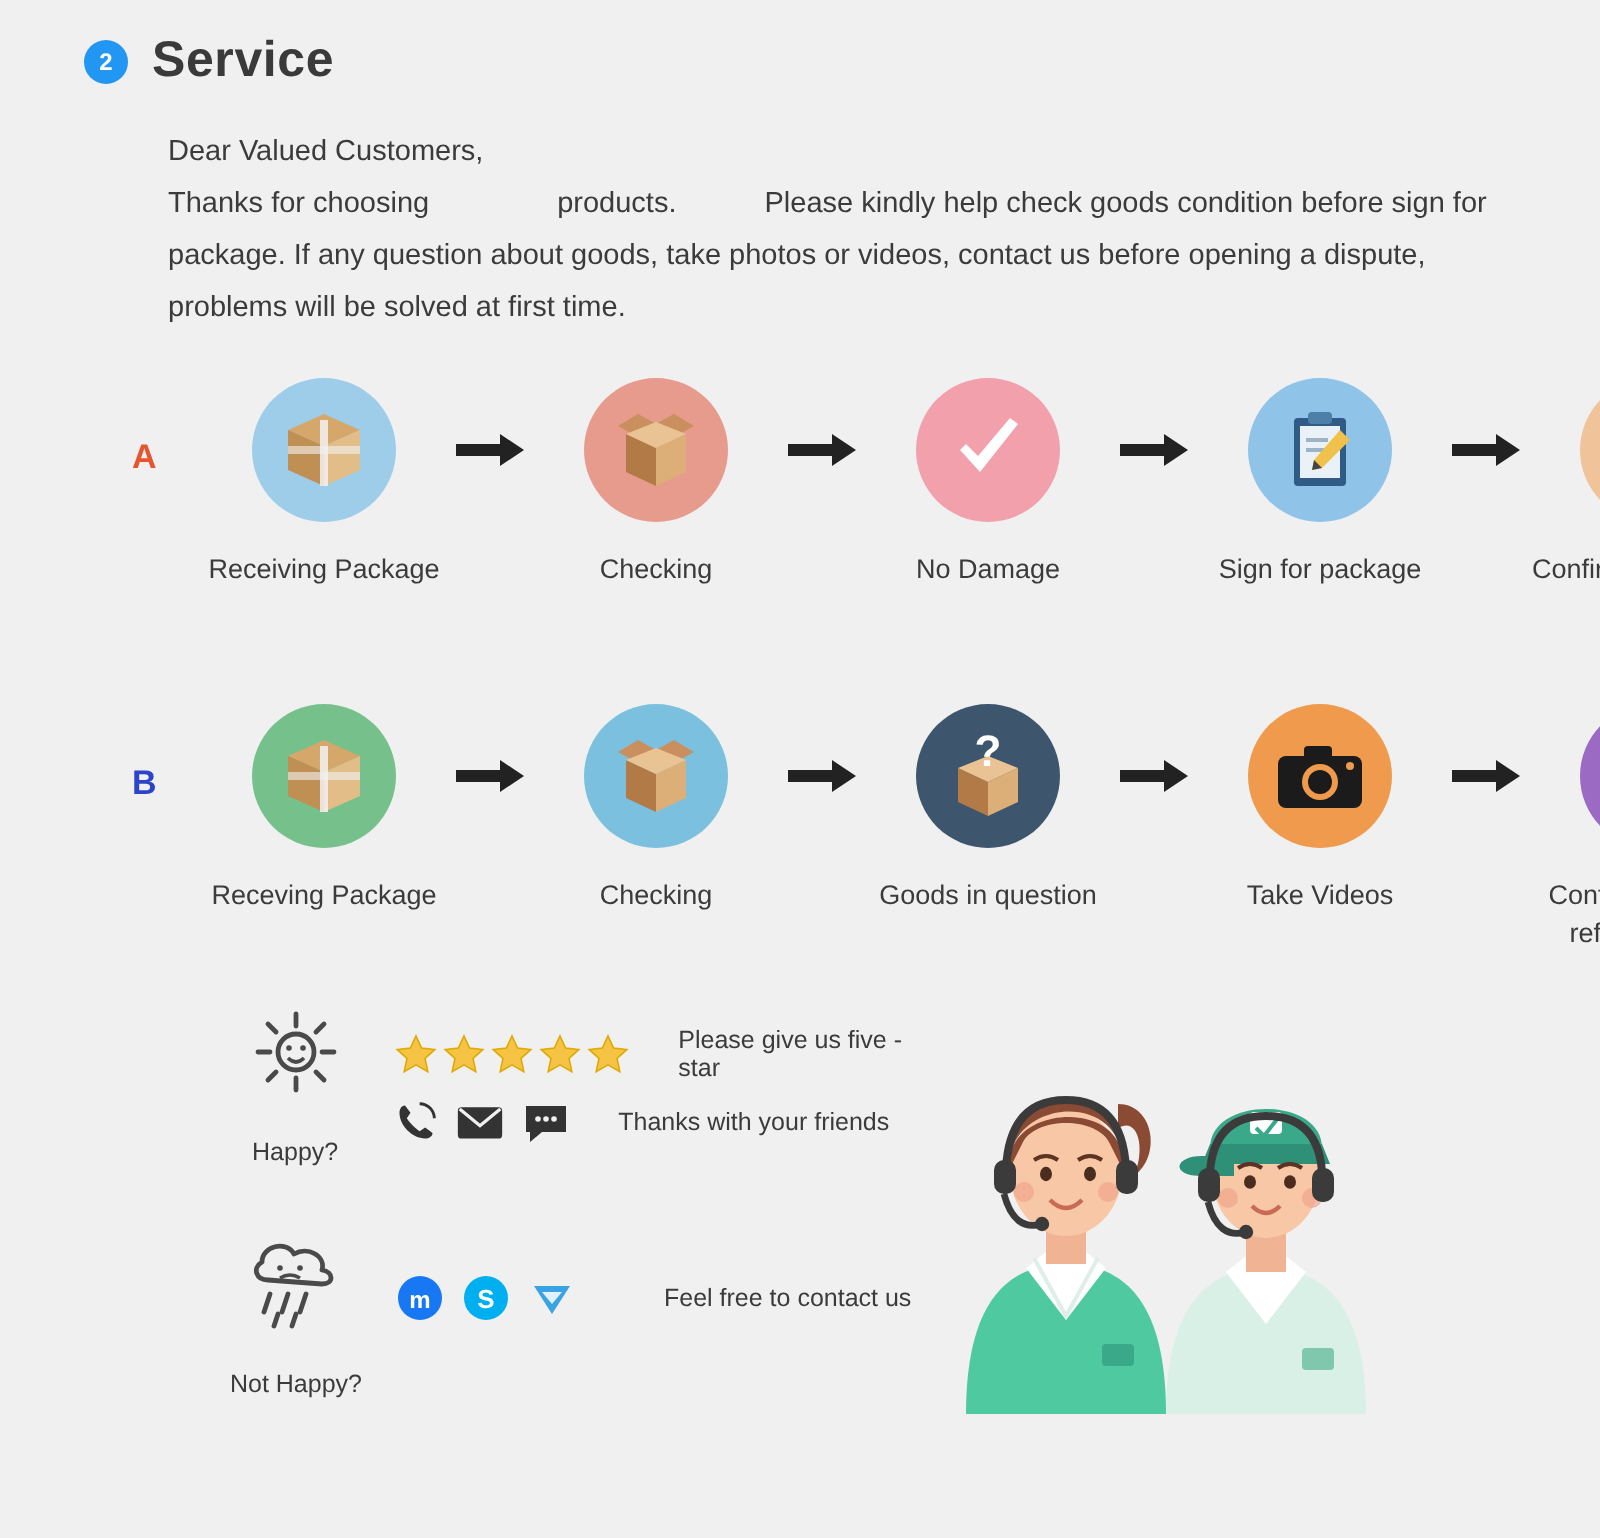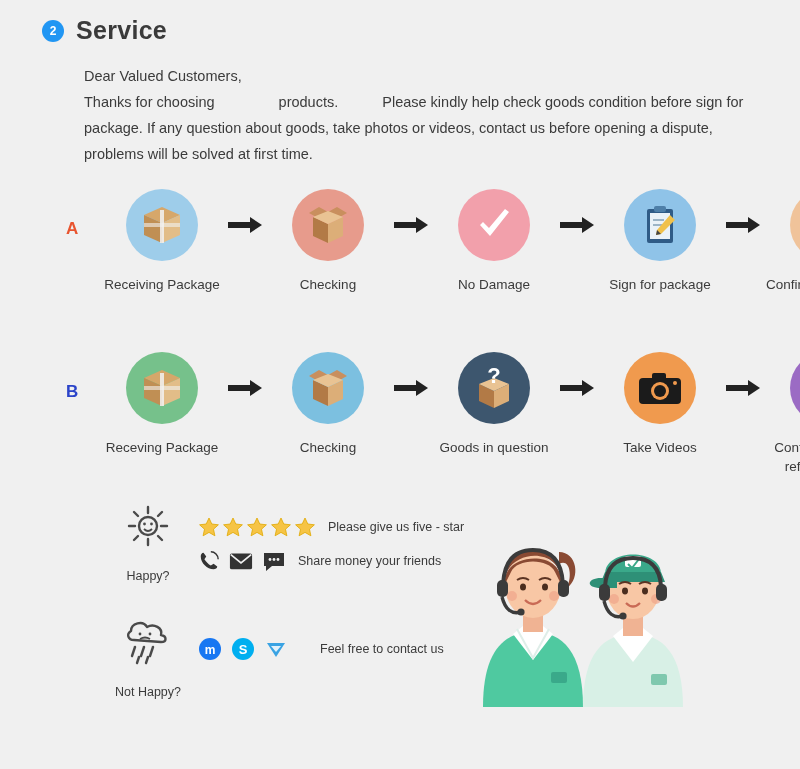--- a/index.html
+++ b/index.html
@@ -135,21 +135,21 @@
   .mood-label {
     font-size: 12.5px;
     color: #3b3b3b;
     margin-top: 4px;
   }
   .fb-lines { padding-top: 8px; }
   .fb-line {
     display: flex;
     align-items: center;
     height: 34px;
-    gap: 12px;
+    gap: 24px;
   }
   .fb-text {
     font-size: 12.5px;
     color: #3b3b3b;
   }
   .stars { display: flex; gap: 2px; }
   .ico-row { display: flex; align-items: center; gap: 9px; }
 
   .agents {
     position: absolute;
@@ -425,21 +425,21 @@
               <rect x="1" y="2" width="24" height="17" rx="2" fill="#333"></rect>
               <polyline points="2,3 13,12 24,3" stroke="#f0f0f0" stroke-width="1.8" fill="none"></polyline>
             </svg>
             <svg width="24" height="22" viewBox="0 0 24 22">
               <path d="M2 3 h20 v13 h-12 l-6 5 v-5 h-2 z" fill="#333"></path>
               <circle cx="8" cy="9.5" r="1.4" fill="#f0f0f0"></circle>
               <circle cx="12" cy="9.5" r="1.4" fill="#f0f0f0"></circle>
               <circle cx="16" cy="9.5" r="1.4" fill="#f0f0f0"></circle>
             </svg>
           </div>
-          <div class="fb-text">Share money your friends</div>
+          <div class="fb-text">Thanks with your friends</div>
         </div>
       </div>
     </div>
   </div>
 
   <div class="mood2">
     <div class="fb-row">
       <div class="mood">
         <svg width="56" height="54" viewBox="0 0 56 54">
           <path d="M14 26 C8 26 6 20 11 17 C11 9 23 6 27 13 C34 9 43 14 41 21 C47 22 47 28 41 28 Z" fill="none" stroke="#4a4a4a" stroke-width="2.4" stroke-linejoin="round"></path>

